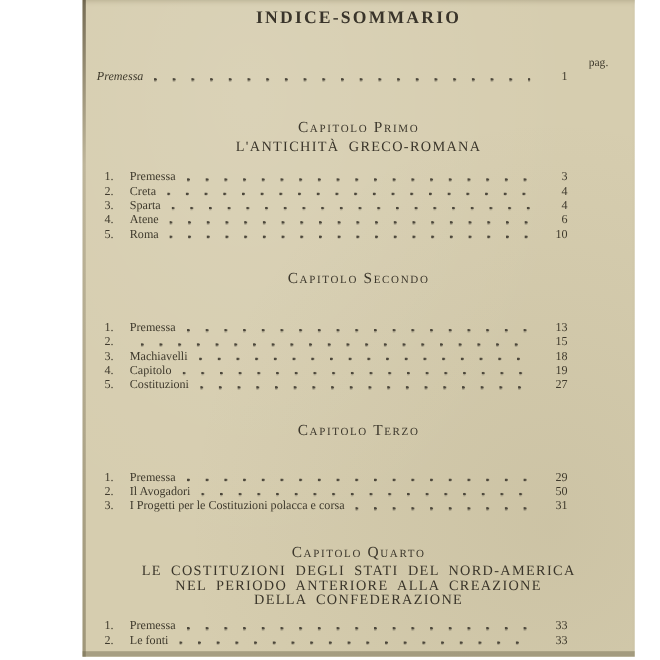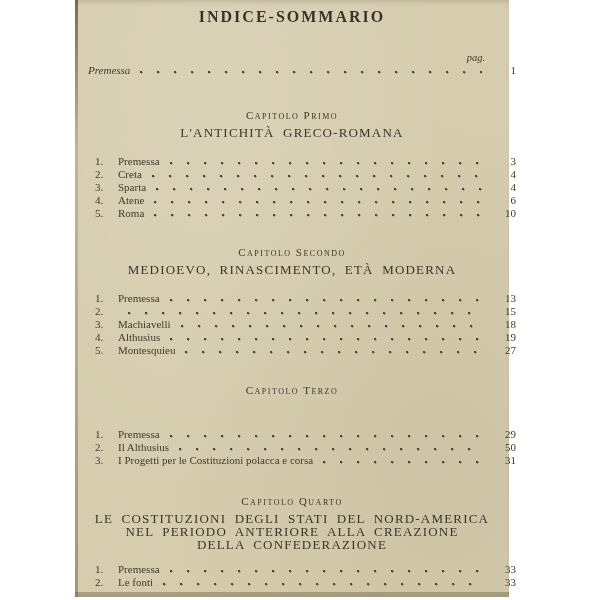--- a/index.html
+++ b/index.html
@@ -1,21 +1,21 @@
 <!DOCTYPE html>
 <html><head>
 <meta charset="utf-8">
 <style>
   html,body{margin:0;padding:0;}
   #root{
     position:relative;width:600px;height:600px;background:#ffffff;overflow:hidden;
     font-family:"Liberation Serif","DejaVu Serif",serif;color:#3f3a2d;
   }
   #scan-page{
-    position:absolute;left:75px;top:0;width:434px;height:597px;
+    position:absolute;left:75px;top:0;width:502px;height:597px;
     background-color:#d6cdaf;
     background-image:
       radial-gradient(ellipse at 30% 15%, rgba(255,255,255,0.10), transparent 60%),
       radial-gradient(ellipse at 85% 80%, rgba(120,110,75,0.10), transparent 55%);
     box-shadow: inset 0 4px 6px -4px rgba(90,80,50,0.35);
   }
   
   #scan-page::before{
     content:"";position:absolute;left:0;top:0;width:3px;height:100%;
     background:linear-gradient(180deg, rgba(55,45,25,0.60), rgba(55,45,25,0.15) 25%,
@@ -26,42 +26,42 @@
     content:"";position:absolute;left:0;bottom:0;width:100%;height:5px;
     background:rgba(108,102,75,0.45);
   }
   .center{ text-align:center; }
   .page-title{
     position:absolute;left:0;top:8px;width:100%;
     font-size:16px;font-weight:600;letter-spacing:2px;color:#39342a;
   }
   .pag-label{
     position:absolute;top:52px;right:24px;
-    font-style:italic;font-size:10.5px;margin-left:31px;
+    font-size:10.5px;margin-left:31px;
   }
   .toc-row{
     display:flex;align-items:baseline;
     height:13px;line-height:13px;font-size:11px;
     padding-left:20px;padding-right:9px;
   }
   .toc-row .num{ width:23px; }
   .toc-row .label{ white-space:nowrap; }
   .toc-row .label.italic{ font-style:italic; }
   .front-row{ position:absolute;left:0;top:64px;width:450px;box-sizing:border-box; }
   .front-row .label{ margin-left:-7px; }
   .leader{
     flex:1;align-self:stretch;margin:0 8px 0 10px;min-width:12px;
     background-image:radial-gradient(circle at 1.2px 1.2px, #4b463a 1.1px, transparent 1.5px);
     background-size:17px 3px;background-repeat:repeat-x;
     background-position:left bottom 3px;
   }
   .pg{ width:26px;text-align:right; }
   .chap-heading{
     position:absolute;left:0;width:100%;
-    font-variant:small-caps;font-size:11px;letter-spacing:1.5px;color:#3c372c;
+    font-variant:small-caps;font-size:14px;letter-spacing:1.5px;color:#3c372c;
   }
   .chap-title{
     position:absolute;left:0;width:100%;
     font-size:13px;letter-spacing:1.2px;word-spacing:4px;line-height:13px;color:#3a352a;
   }
   .chap-list{ position:absolute;left:0;width:450px;box-sizing:border-box; }
 </style>
 </head>
 <body>
 
@@ -107,64 +107,63 @@
       </div>
       <div class="toc-row">
         <span class="num">5.</span>
         <span class="label">Roma</span>
         <span class="leader"></span>
         <span class="pg">10</span>
       </div>
     </div>
 
     <div class="chap-heading center" style="top:246px">Capitolo Secondo</div>
-    <div class="chap-title center" style="top:263px">MEDIOEVO, RINASCIMENTO, ETÀ MODERNA</div>
     <div class="chap-list" style="top:292px">
       <div class="toc-row">
         <span class="num">1.</span>
         <span class="label">Premessa</span>
         <span class="leader"></span>
         <span class="pg">13</span>
       </div>
       <div class="toc-row">
         <span class="num">2.</span>
         <span class="leader"></span>
         <span class="pg">15</span>
       </div>
       <div class="toc-row">
         <span class="num">3.</span>
         <span class="label">Machiavelli</span>
         <span class="leader"></span>
         <span class="pg">18</span>
       </div>
       <div class="toc-row">
         <span class="num">4.</span>
-        <span class="label">Althusius</span>
+        <span class="label">Capitolo</span>
         <span class="leader"></span>
         <span class="pg">19</span>
       </div>
       <div class="toc-row">
         <span class="num">5.</span>
-        <span class="label">Montesquieu</span>
+        <span class="label">Costituzioni</span>
         <span class="leader"></span>
         <span class="pg">27</span>
       </div>
     </div>
 
     <div class="chap-heading center" style="top:384px">Capitolo Terzo</div>
     <div class="chap-list" style="top:428px">
       <div class="toc-row">
         <span class="num">1.</span>
         <span class="label">Premessa</span>
         <span class="leader"></span>
         <span class="pg">29</span>
       </div>
       <div class="toc-row">
         <span class="num">2.</span>
-        <span class="label">Il Althusius</span>
+        <span class="label">Il Avogadori</span>
         <span class="leader"></span>
         <span class="pg">50</span>
       </div>
       <div class="toc-row">
         <span class="num">3.</span>
         <span class="label">I Progetti per le Costituzioni polacca e corsa</span>
         <span class="leader"></span>
         <span class="pg">31</span>
       </div>
     </div>

